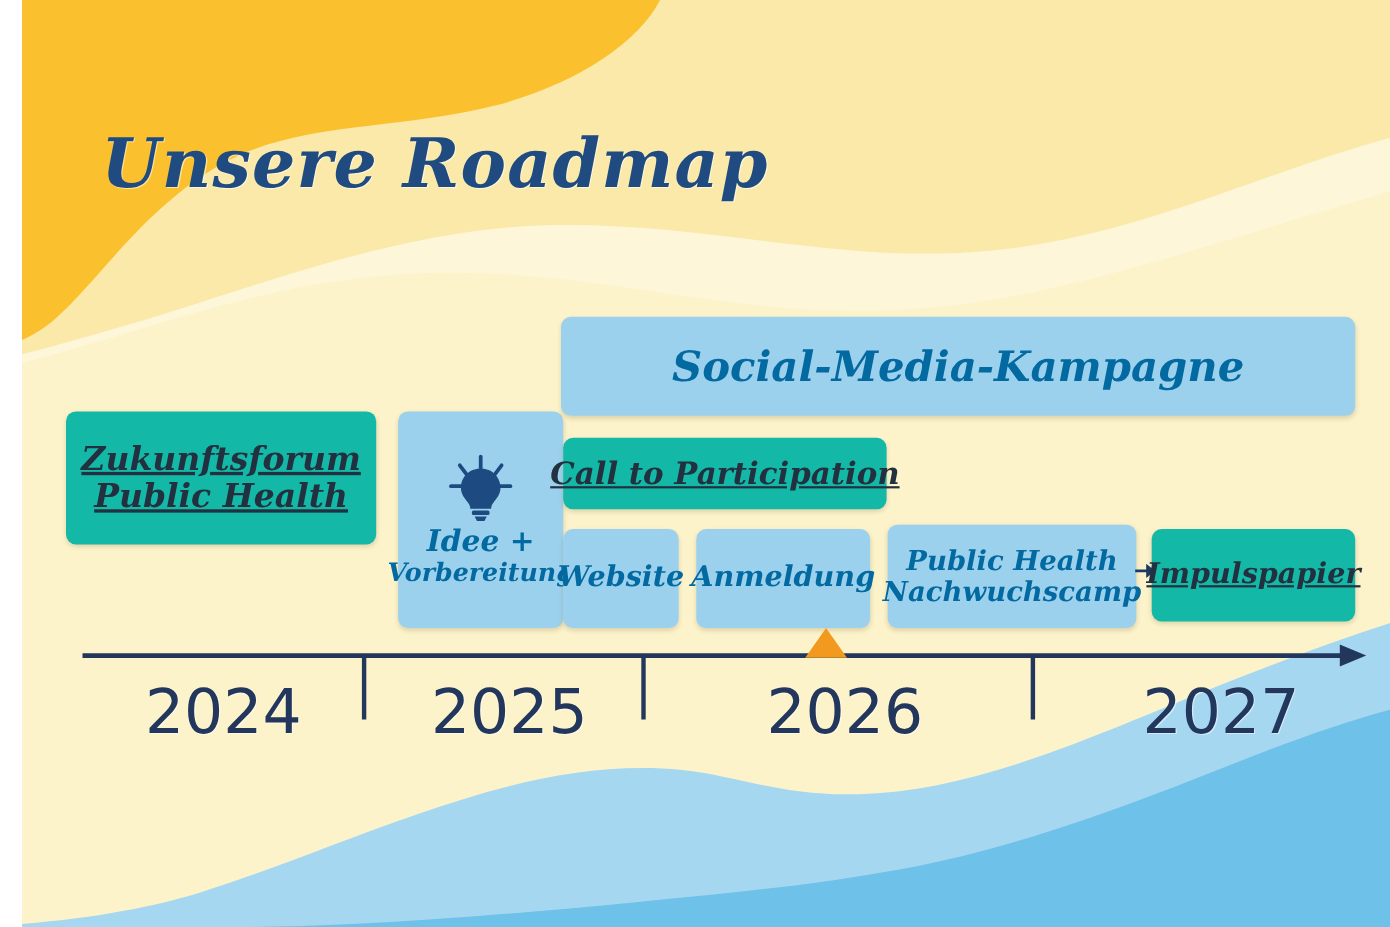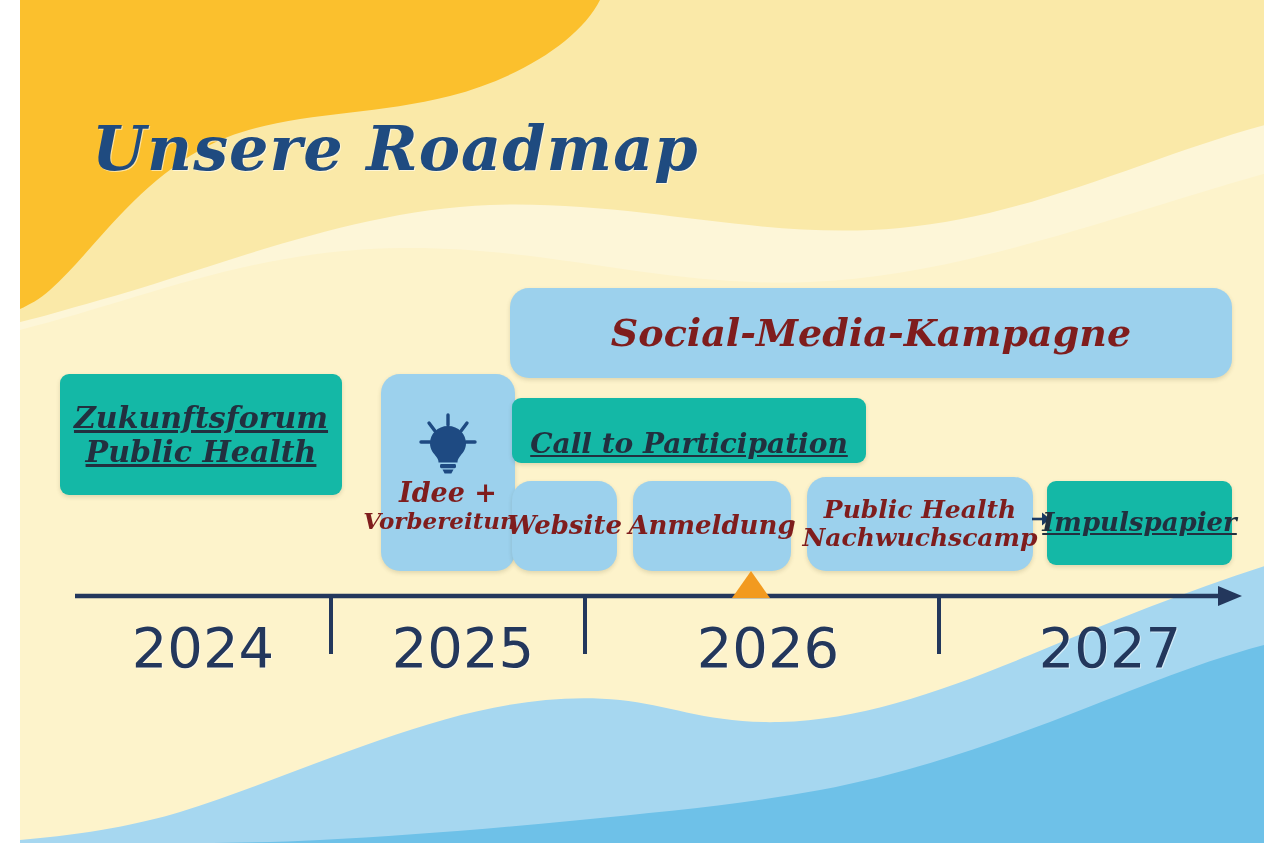--- a/index.html
+++ b/index.html
@@ -61,29 +61,28 @@
     box-shadow: 0 2px 4px rgba(70,60,20,0.16);
     padding: 4px 10px;
   }
   .card.yellow {
     background: #14b8a6;
     color: #22303f;
     text-decoration: underline;
   }
   .card.blue {
     background: #9cd1ed;
-    color: #7f1d1d;
-    border-radius: 19px;
+    color: #0369a1;
   }
   .card-line { display: block; white-space: nowrap; }
 
   #card-zukunftsforum { left: 40px;  top: 374px; width: 282px; height: 121px; font-size: 30px; }
-  #card-idee         { left: 361px; top: 374px; width: 134px; height: 197px; font-size: 27px; }
+  #card-idee         { left: 342px; top: 374px; width: 150px; height: 197px; font-size: 27px; }
   #card-social       { left: 490px; top: 288px; width: 722px; height: 90px;  font-size: 38px; }
-  #card-calltopart   { left: 492px; top: 398px; width: 354px; height: 65px;  font-size: 28px; justify-content: flex-end; }
+  #card-calltopart   { left: 492px; top: 398px; width: 294px; height: 65px;  font-size: 28px; }
   #card-website      { left: 492px; top: 481px; width: 105px; height: 90px;  font-size: 26px; }
   #card-anmeldung    { left: 613px; top: 481px; width: 158px; height: 90px;  font-size: 26px; text-align: right; }
   #card-nachwuchs    { left: 787px; top: 477px; width: 226px; height: 94px;  font-size: 25px; }
   #card-impulspapier { left: 1027px;top: 481px; width: 185px; height: 84px;  font-size: 26px; }
 
   
   #bulb-icon { display: block; margin-bottom: 4px; }
 
   
   #flow-arrow {

